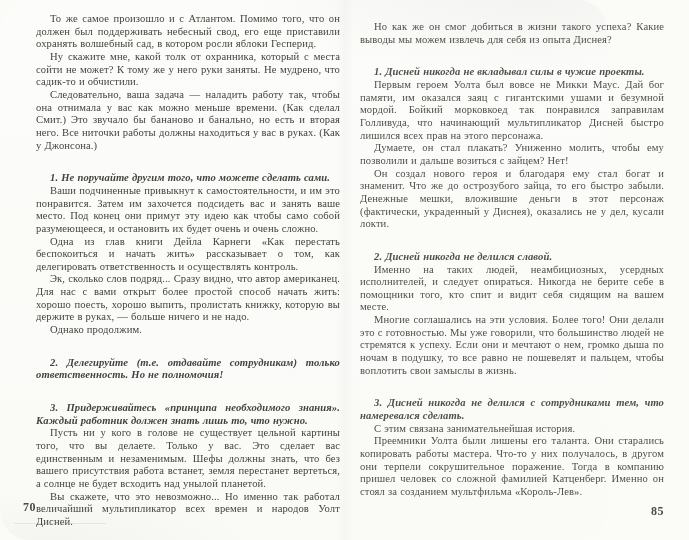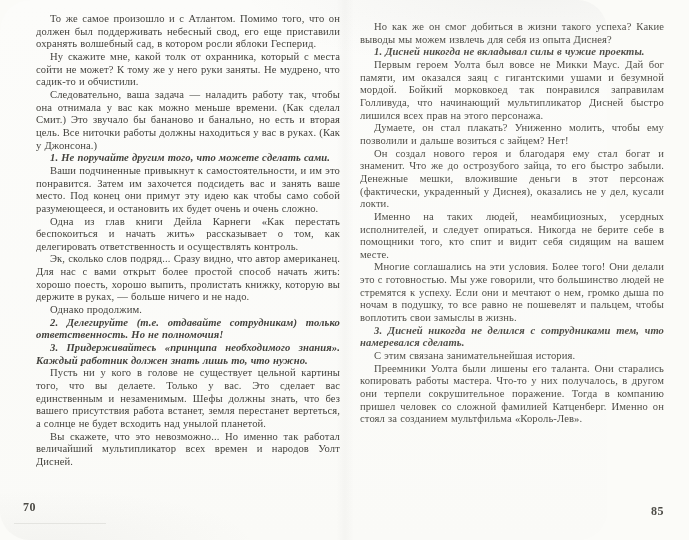--- a/index.html
+++ b/index.html
@@ -66,20 +66,21 @@
     width: 304px;
     color: #504f49;
   }
   p.para {
     margin: 0;
     text-indent: 14px;
   }
   p.para.heading {
     font-weight: bold;
     font-style: italic;
+    margin-top: 20px;
   }
   .page-number {
     position: absolute;
     font-size: 12px;
     font-weight: bold;
     color: #4d4c47;
     letter-spacing: 0.5px;
   }
   .page.left  .page-number { left: 23px;  top: 500px; }
   .page.right .page-number { right: 25px; top: 504px; }
@@ -88,41 +89,42 @@
 <body>
 
 <div class="spread">
   <div class="gutter-shade"></div>
   <div class="page-edge-line"></div>
 
   <div class="page left">
     <div class="text-col">
         <p class="para">То же самое произошло и с Атлантом. Помимо того, что он должен был поддерживать небесный свод, его еще приставили охранять волшебный сад, в котором росли яблоки Гесперид.</p>
         <p class="para">Ну скажите мне, какой толк от охранника, который с места сойти не может? К тому же у него руки заняты. Не мудрено, что садик-то и обчистили.</p>
-        <p class="para">Следовательно, ваша задача — наладить работу так, чтобы она отнимала у вас как можно меньше времени. (Как сделал Смит.) Это звучало бы бананово и банально, но есть и вторая цель. Все ниточки работы должны находиться у вас в руках. (Как у Джонсона.)</p>
+        <p class="para">Следовательно, ваша задача — наладить работу так, чтобы она отнимала у вас как можно меньше времени. (Как сделал Смит.) Это звучало бы бананово и банально, но есть и вторая него. Все ниточки работы должны находиться у вас в руках. (Как у Джонсона.)</p>
         <p class="para heading">1. Не поручайте другим того, что можете сделать сами.</p>
         <p class="para">Ваши подчиненные привыкнут к самостоятельности, и им это понравится. Затем им захочется подсидеть вас и занять ваше место. Под конец они примут эту идею как чтобы само собой разумеющееся, и остановить их будет очень и очень сложно.</p>
         <p class="para">Одна из глав книги Дейла Карнеги «Как перестать беспокоиться и начать жить» рассказывает о том, как делегировать ответственность и осуществлять контроль.</p>
         <p class="para">Эк, сколько слов подряд... Сразу видно, что автор американец. Для нас с вами открыт более простой способ начать жить: хорошо поесть, хорошо выпить, пролистать книжку, которую вы держите в руках, — больше ничего и не надо.</p>
         <p class="para">Однако продолжим.</p>
         <p class="para heading">2. Делегируйте (т.е. отдавайте сотрудникам) только ответственность. Но не полномочия!</p>
         <p class="para heading">3. Придерживайтесь «принципа необходимого знания». Каждый работник должен знать лишь то, что нужно.</p>
         <p class="para">Пусть ни у кого в голове не существует цельной картины того, что вы делаете. Только у вас. Это сделает вас единственным и незаменимым. Шефы должны знать, что без вашего присутствия работа встанет, земля перестанет вертеться, а солнце не будет всходить над унылой планетой.</p>
         <p class="para">Вы скажете, что это невозможно... Но именно так работал величайший мультипликатор всех времен и народов Уолт Дисней.</p>
       </div>
     <div class="page-number">70</div>
   </div>
 
   <div class="page right">
     <div class="text-col">
         <p class="para">Но как же он смог добиться в жизни такого успеха? Какие выводы мы можем извлечь для себя из опыта Диснея?</p>
         <p class="para heading">1. Дисней никогда не вкладывал силы в чужие проекты.</p>
         <p class="para">Первым героем Уолта был вовсе не Микки Маус. Дай бог памяти, им оказался заяц с гигантскими ушами и безумной мордой. Бойкий морковкоед так понравился заправилам Голливуда, что начинающий мультипликатор Дисней быстро лишился всех прав на этого персонажа.</p>
         <p class="para">Думаете, он стал плакать? Униженно молить, чтобы ему позволили и дальше возиться с зайцем? Нет!</p>
         <p class="para">Он создал нового героя и благодаря ему стал богат и знаменит. Что же до острозубого зайца, то его быстро забыли. Денежные мешки, вложившие деньги в этот персонаж (фактически, украденный у Диснея), оказались не у дел, кусали локти.</p>
+        <p class="para heading">2. Дисней никогда не делился славой.</p>
         <p class="para">Именно на таких людей, неамбициозных, усердных исполнителей, и следует опираться. Никогда не берите себе в помощники того, кто спит и видит себя сидящим на вашем месте.</p>
         <p class="para">Многие соглашались на эти условия. Более того! Они делали это с готовностью. Мы уже говорили, что большинство людей не стремятся к успеху. Если они и мечтают о нем, громко дыша по ночам в подушку, то все равно не пошевелят и пальцем, чтобы воплотить свои замыслы в жизнь.</p>
         <p class="para heading">3. Дисней никогда не делился с сотрудниками тем, что намеревался сделать.</p>
         <p class="para">С этим связана занимательнейшая история.</p>
         <p class="para">Преемники Уолта были лишены его таланта. Они старались копировать работы мастера. Что-то у них получалось, в другом они терпели сокрушительное поражение. Тогда в компанию пришел человек со сложной фамилией Катценберг. Именно он стоял за созданием мультфильма «Король-Лев».</p>
       </div>
     <div class="page-number">85</div>
   </div>
 </div>
 

